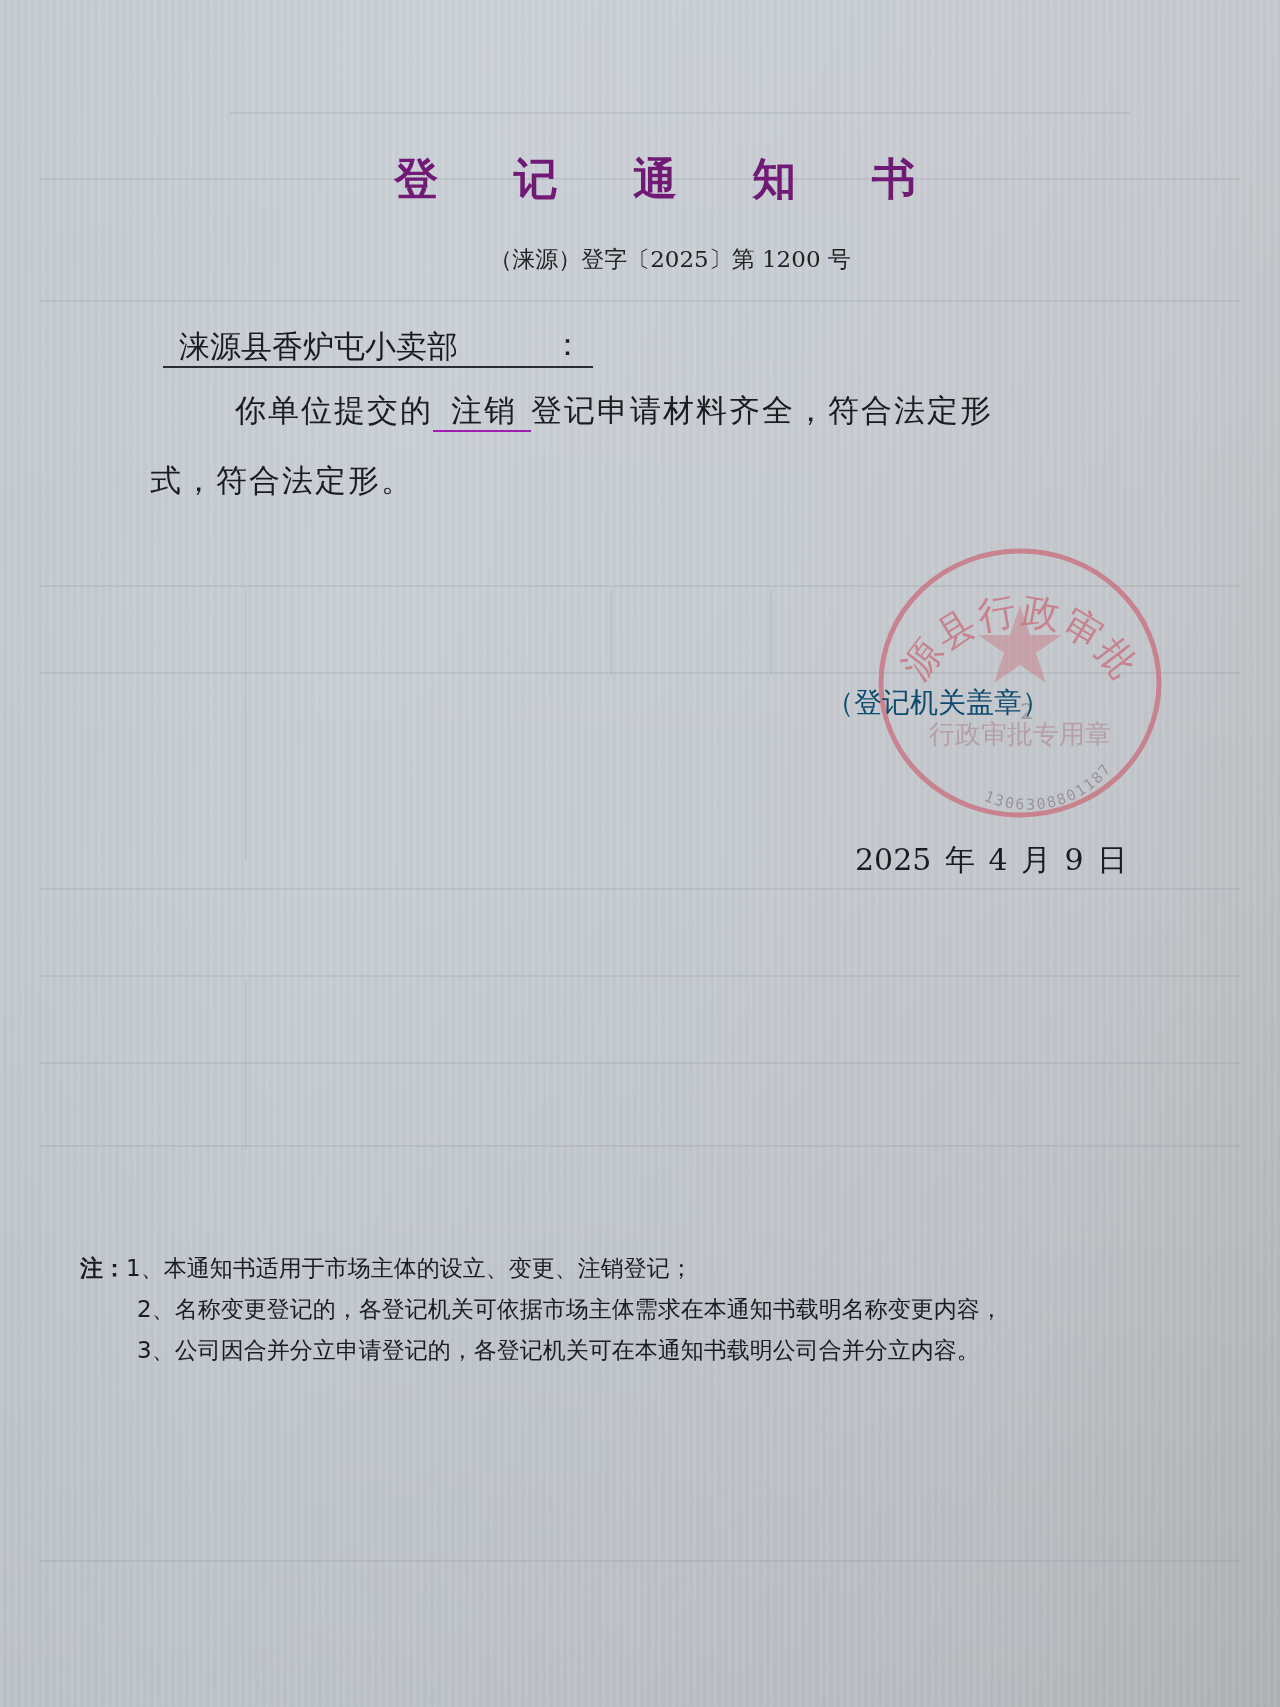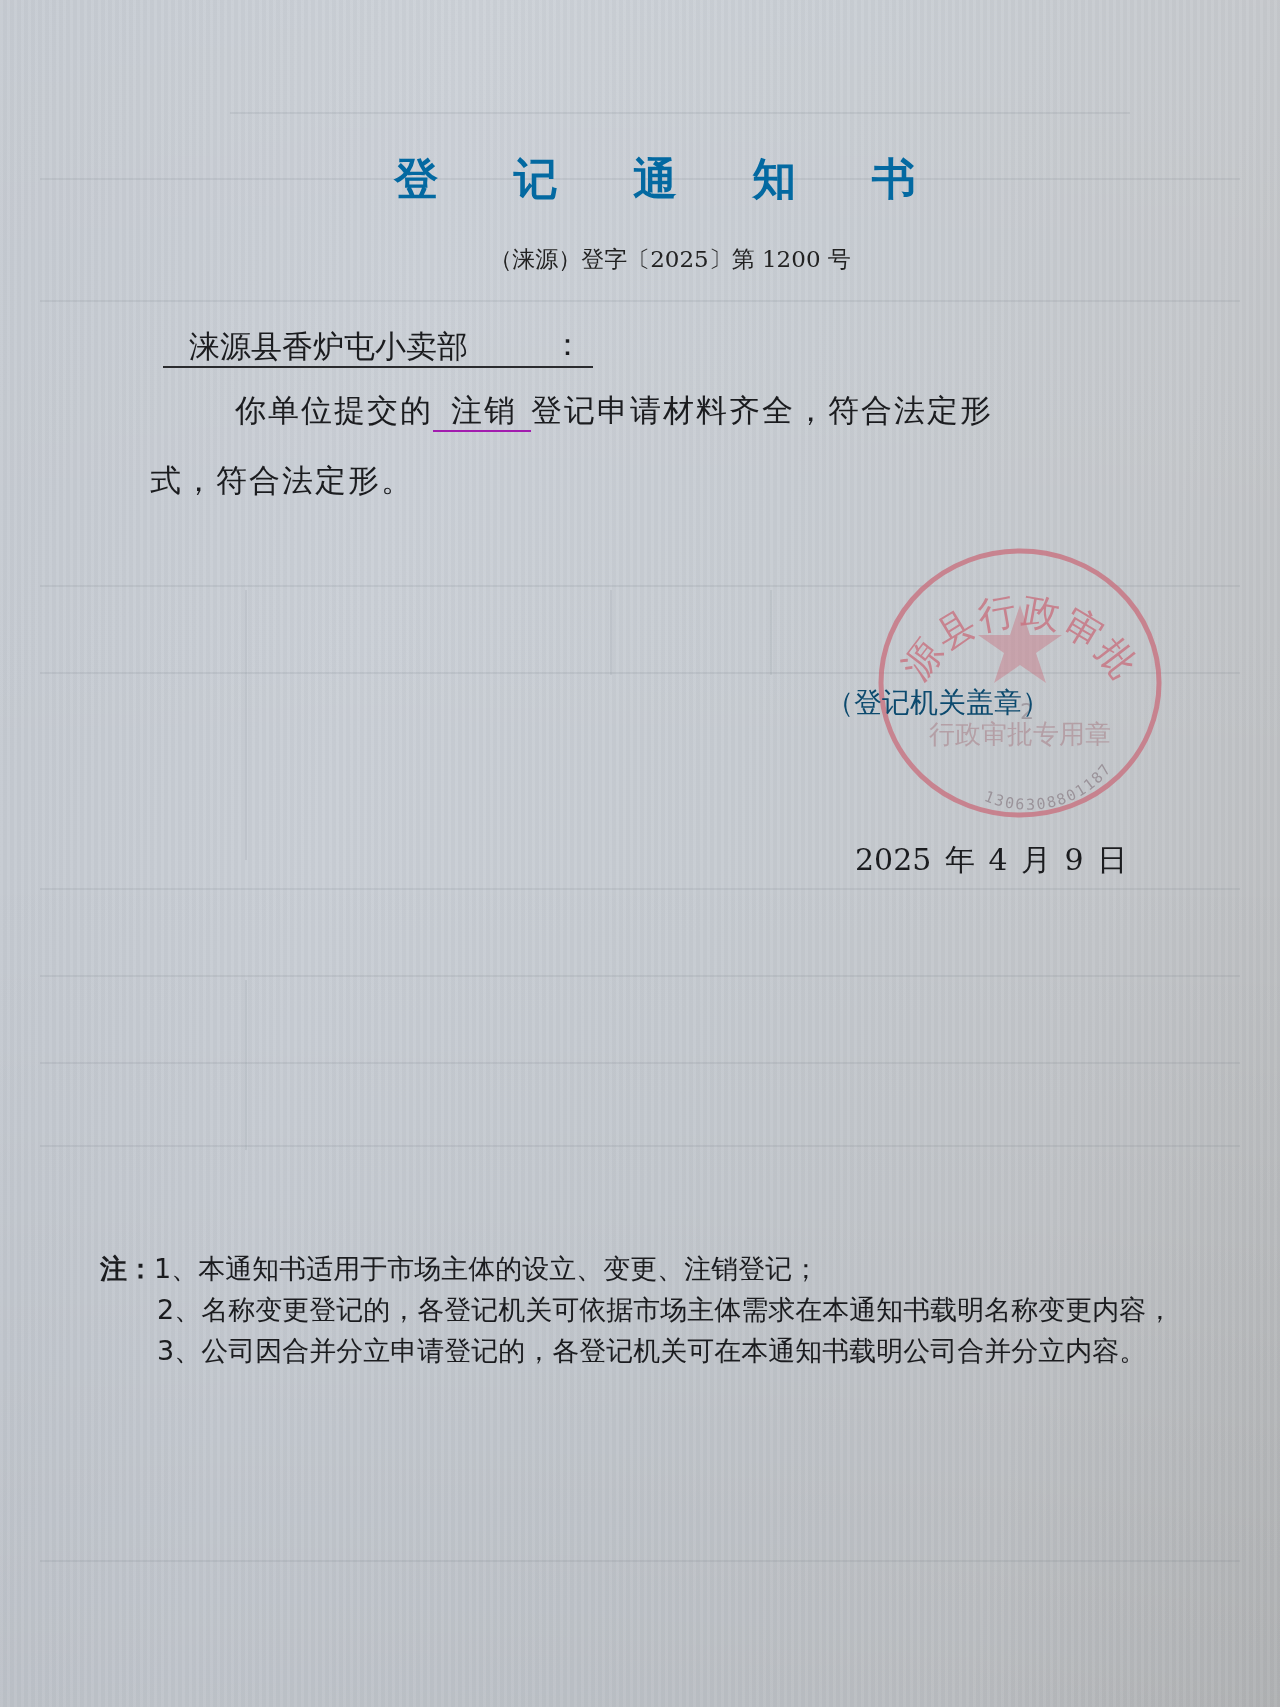--- a/index.html
+++ b/index.html
@@ -36,21 +36,21 @@
       position: absolute;
       top: 150px;
       left: 0;
       width: 1280px;
       text-align: center;
       font-size: 44px;
       font-weight: bold;
       letter-spacing: 30px;
       padding-left: 60px;
       box-sizing: border-box;
-      color: #0369a1;
+      color: #701a75;
     }
     .doc-number {
       position: absolute;
       top: 244px;
       left: 0;
       width: 1280px;
       text-align: center;
       font-family: "DejaVu Serif", "Liberation Serif", serif;
       font-size: 23px;
       padding-left: 60px;
@@ -62,21 +62,21 @@
       top: 326px;
       left: 163px;
       width: 430px;
       height: 40px;
       border-bottom: 2px solid #2a2b2e;
       font-size: 31px;
       line-height: 40px;
     }
     .addressee .name {
       position: absolute;
-      left: 26px;
+      left: 16px;
       top: 0;
     }
     .addressee .colon {
       position: absolute;
       right: 10px;
       top: -2px;
     }
     .body-line-1 {
       position: absolute;
       top: 388px;
@@ -123,23 +123,23 @@
       left: 855px;
       font-family: "DejaVu Serif", "Liberation Serif", serif;
       font-size: 30px;
       white-space: nowrap;
       color: #1b1c1f;
       word-spacing: 4px;
     }
     .notes {
       position: absolute;
       top: 1248px;
-      left: 100px;
+      left: 80px;
       width: 1150px;
-      font-size: 27px;
+      font-size: 23px;
       line-height: 41px;
       color: #1b1c1f;
     }
     .notes .note-line {
       white-space: nowrap;
     }
     .notes .indent {
       padding-left: 57px;
     }
     .notes .prefix {

